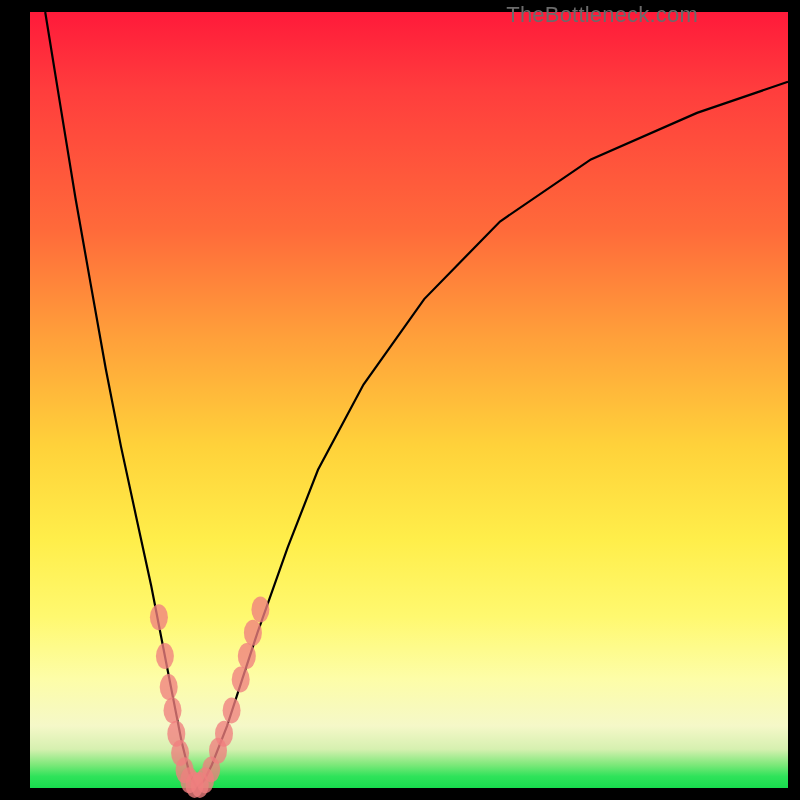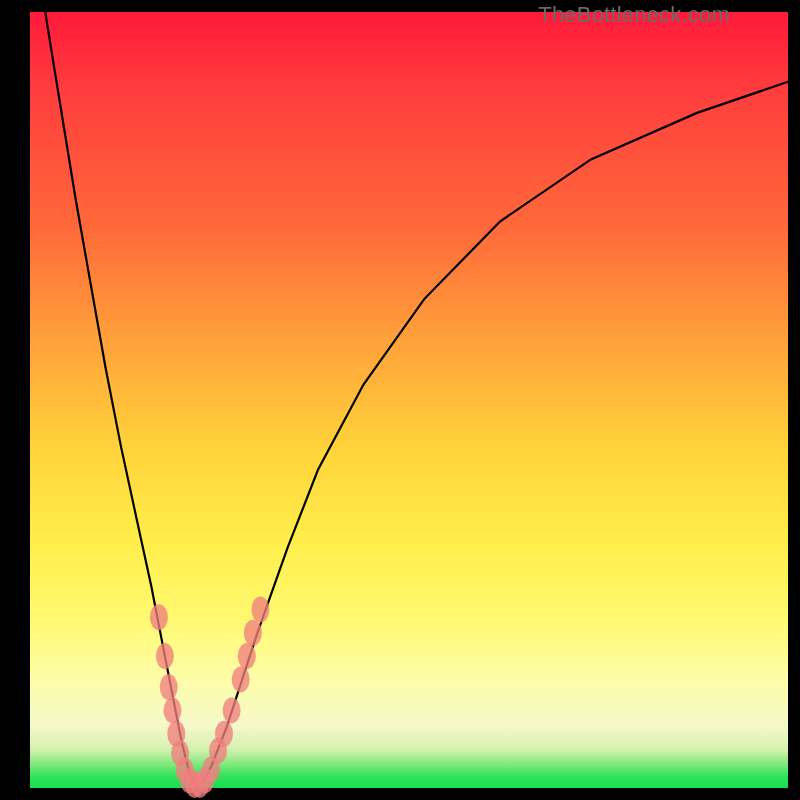--- a/index.html
+++ b/index.html
@@ -11,21 +11,20 @@
     background: #000;
     font-family: Arial, Helvetica, sans-serif;
   }
   .frame {
     position: absolute;
     left: 0;
     top: 0;
     width: 712px;
     height: 800px;
     background: #000;
-    padding-left: 32px;
   }
   .plot-area {
     position: absolute;
     left: 30px;
     top: 12px;
     width: 758px;
     height: 776px;
     
     background: linear-gradient(to bottom,
       #ff1a3a 0%,

